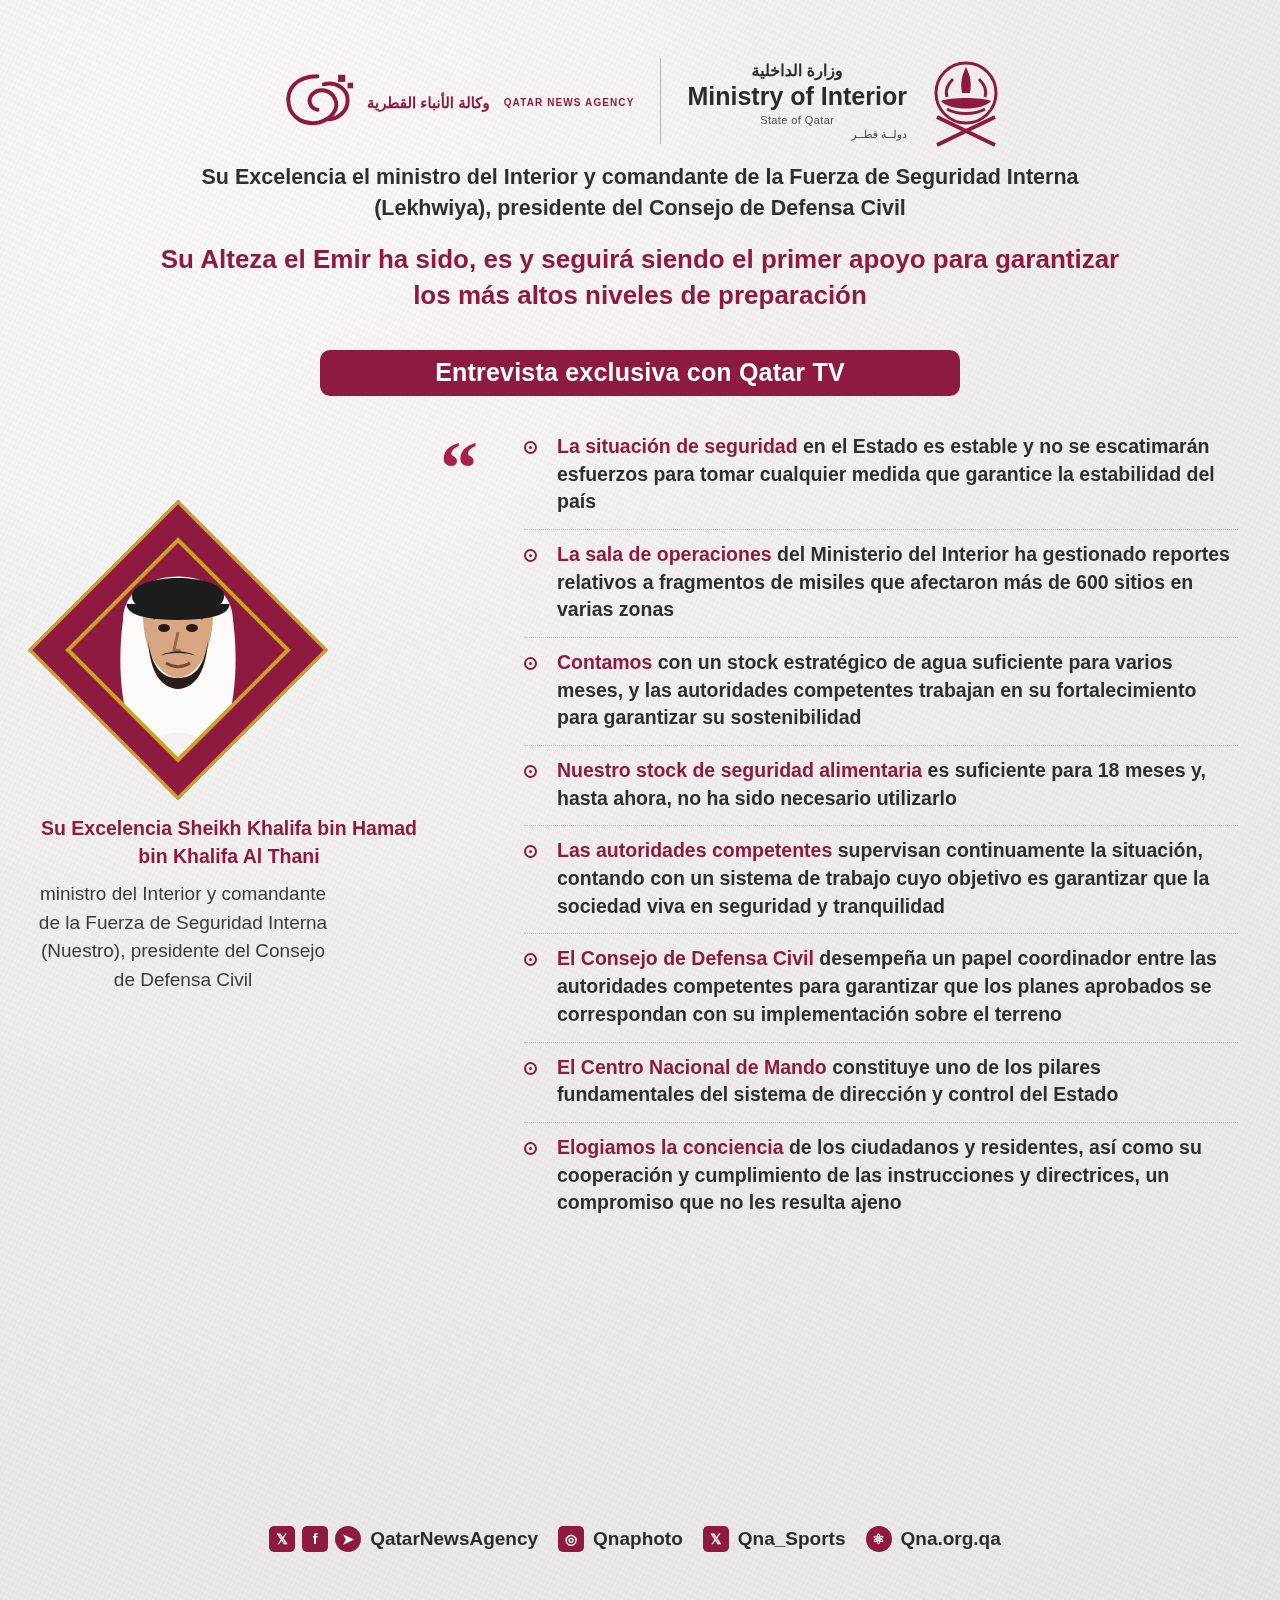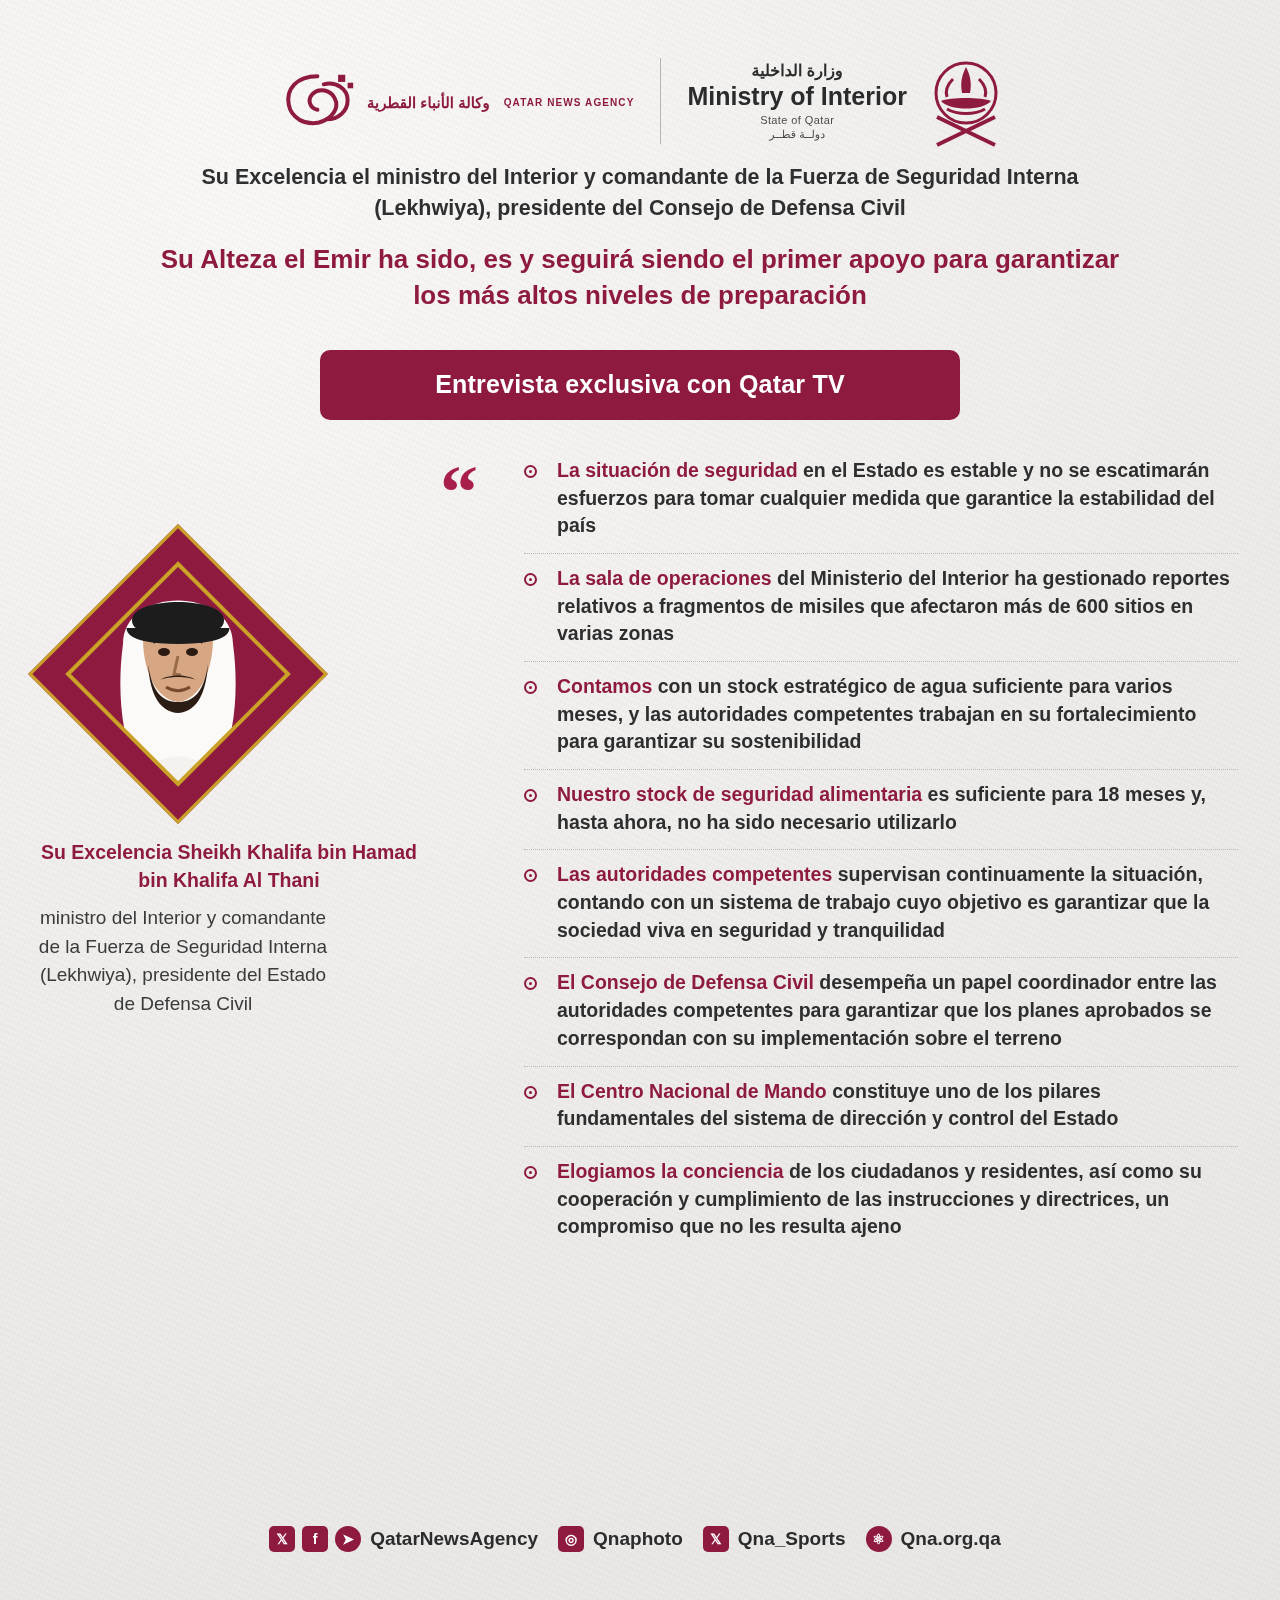--- a/index.html
+++ b/index.html
@@ -43,21 +43,21 @@
   .qna-ar { font-size: 15px; color: #8e1b3f; font-weight: bold; letter-spacing: .5px; margin-top: 3px;}
   .qna-en { font-size: 10px; color: #8e1b3f; font-weight: bold; letter-spacing: 1.1px; margin-top: 2px; padding-left: 14px;}
   .divider-v { width: 1px; height: 86px; background: #b9b4b0; }
   .moi {
     display: flex; align-items: center; gap: 16px;
   }
   .moi-text { text-align: center; line-height: 1.15; }
   .moi-ar { font-size: 16px; color: #2b2b2b; font-weight: bold; letter-spacing: 1px;}
   .moi-en { font-size: 25px; color: #2b2b2b; font-weight: bold; margin-top: 2px;}
   .moi-sub { font-size: 11px; color: #4a4a4a; margin-top: 3px; letter-spacing: .4px;}
-  .moi-sub-ar { font-size: 11px; color: #4a4a4a; margin-top: 1px;}
+  .moi-sub-ar { font-size: 11px; color: #4a4a4a; margin-top: 1px; text-align: right;}
   .moi-emblem { width: 86px; height: 96px; }
 
   
   .kicker {
     margin: 22px auto 0;
     width: 900px;
     text-align: center;
     font-size: 21.5px;
     font-weight: bold;
     line-height: 1.42;
@@ -70,21 +70,21 @@
     text-align: center;
     font-size: 26px;
     font-weight: bold;
     line-height: 1.4;
     color: #8e1b3f;
     position: relative; z-index: 2;
   }
   .banner {
     margin: 36px auto 0;
     width: 640px;
-    height: 70px;
+    height: 46px;
     background: #8e1b3f;
     border-radius: 10px;
     display: flex; align-items: center; justify-content: center;
     position: relative; z-index: 2;
   }
   .banner span {
     color: #ffffff;
     font-size: 25px;
     font-weight: bold;
     letter-spacing: .2px;
@@ -292,21 +292,21 @@
               <path d="M104 104 C104 118 196 118 196 104" stroke="#1c1c1c" stroke-width="11" fill="none"></path>
 
               <path d="M132 248 L150 268 L168 248" fill="none" stroke="#dcd7d0" stroke-width="3"></path>
               <rect x="112" y="236" width="14" height="26" fill="#c9a227" opacity=".85"></rect>
             </g>
             <polygon points="150,40 260,150 150,260 40,150" fill="none" stroke="#c9a227" stroke-width="4"></polygon>
           </svg>
         </div>
       </div>
       <div class="name">Su Excelencia Sheikh Khalifa bin Hamad bin Khalifa Al Thani</div>
-      <div class="role">ministro del Interior y comandante de la Fuerza de Seguridad Interna (Lekhwiya), presidente del Estado de Defensa Civil</div>
+      <div class="role">ministro del Interior y comandante de la Fuerza de Seguridad Interna (Nuestro), presidente del Consejo de Defensa Civil</div>
     </div>
 
     <div class="right-col">
       <div class="quote-mark">“</div>
       <div class="points">
 
         <div class="point">
           <div class="bullet"></div>
           <div class="ptext"><b>La situación de seguridad</b><span class="rest"> en el Estado es estable y no se escatimarán esfuerzos para tomar cualquier medida que garantice la estabilidad del país</span></div>
         </div>

